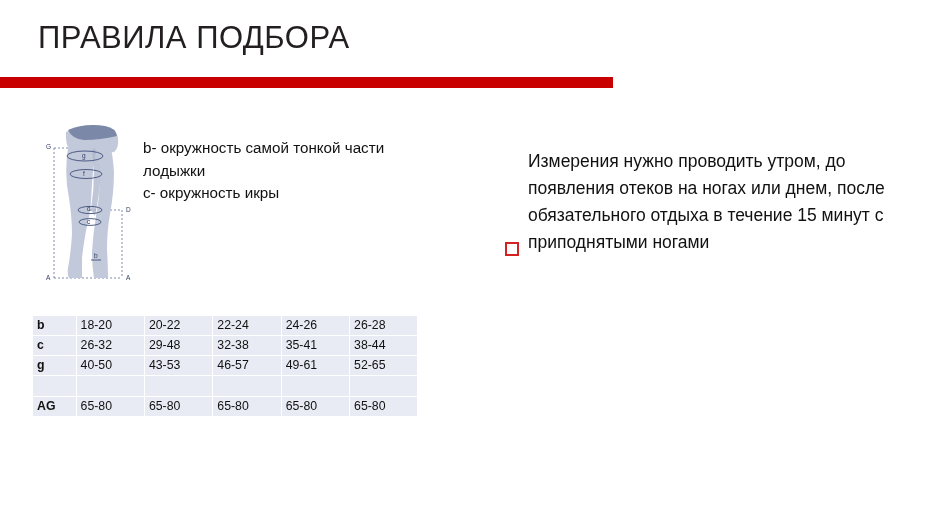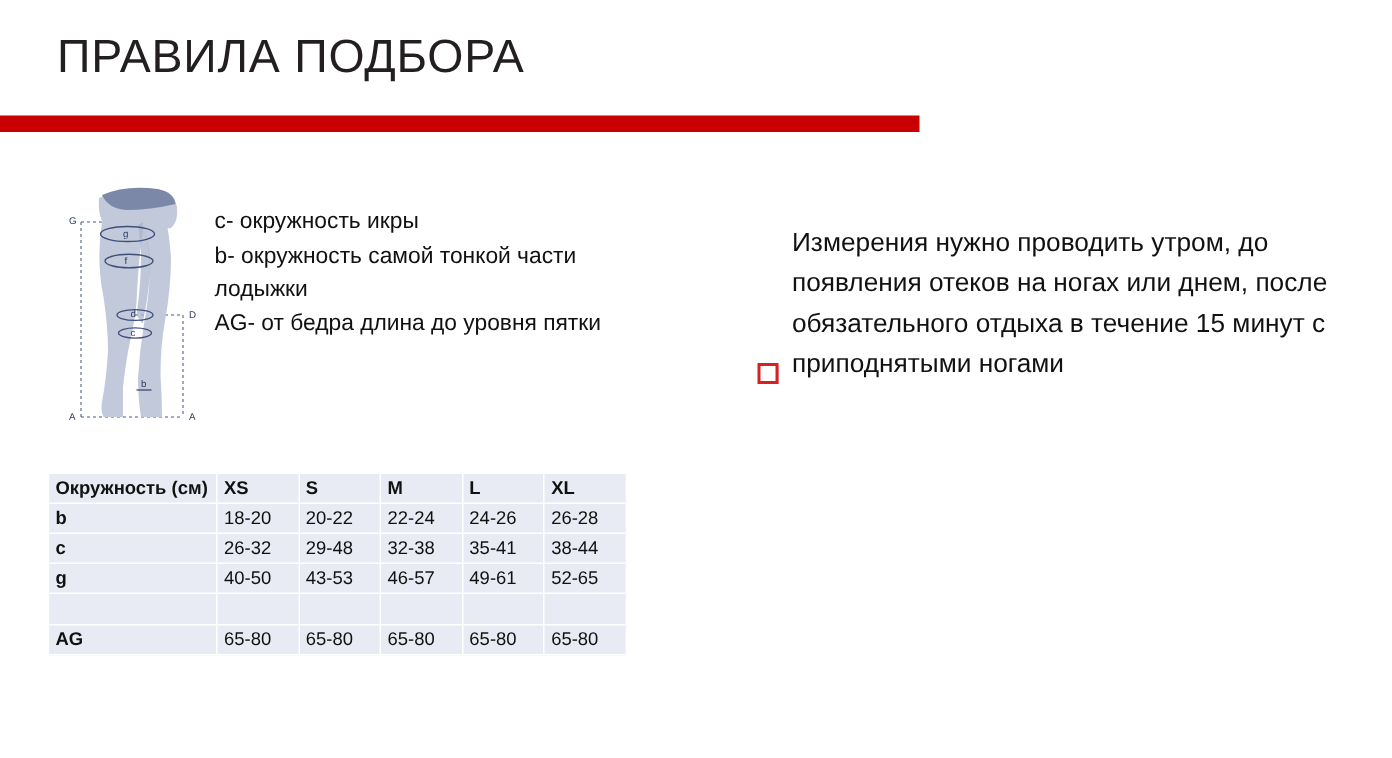--- a/index.html
+++ b/index.html
@@ -180,43 +180,34 @@
       <text x="88" y="94">D</text>
       <text x="49" y="106">c</text>
       <text x="56" y="140">b</text>
       <text x="8" y="162">A</text>
       <text x="88" y="162">A</text>
     </g>
   </svg>
 </div>
 
 <div id="measurement-legend">
+  <div>b- окружность самой тонкой части лодыжки</div>
   <div>c- окружность икры</div>
-  <div>b- окружность самой тонкой части лодыжки</div>
-  <div>AG- от бедра длина до уровня пятки</div>
 </div>
 
 <div id="advice-block">
   <span id="advice-bullet-icon">
     <span class="sq-back"></span>
     <span class="sq-front"></span>
   </span>
   <span id="advice-text"> Измерения нужно проводить утром, до появления отеков на ногах или днем, после обязательного отдыха в течение 15 минут с приподнятыми ногами</span>
 </div>
 
 <table id="size-table">
   <tbody>
-    <tr>
-      <th class="col-label hdr">Окружность (см)</th>
-      <th class="col-size hdr">XS</th>
-      <th class="col-size hdr">S</th>
-      <th class="col-size hdr">M</th>
-      <th class="col-size hdr">L</th>
-      <th class="col-size hdr">XL</th>
-    </tr>
 
     <tr>
       <td class="rowlabel">b</td>
       <td>18-20</td>
       <td>20-22</td>
       <td>22-24</td>
       <td>24-26</td>
       <td>26-28</td>
     </tr>
 

